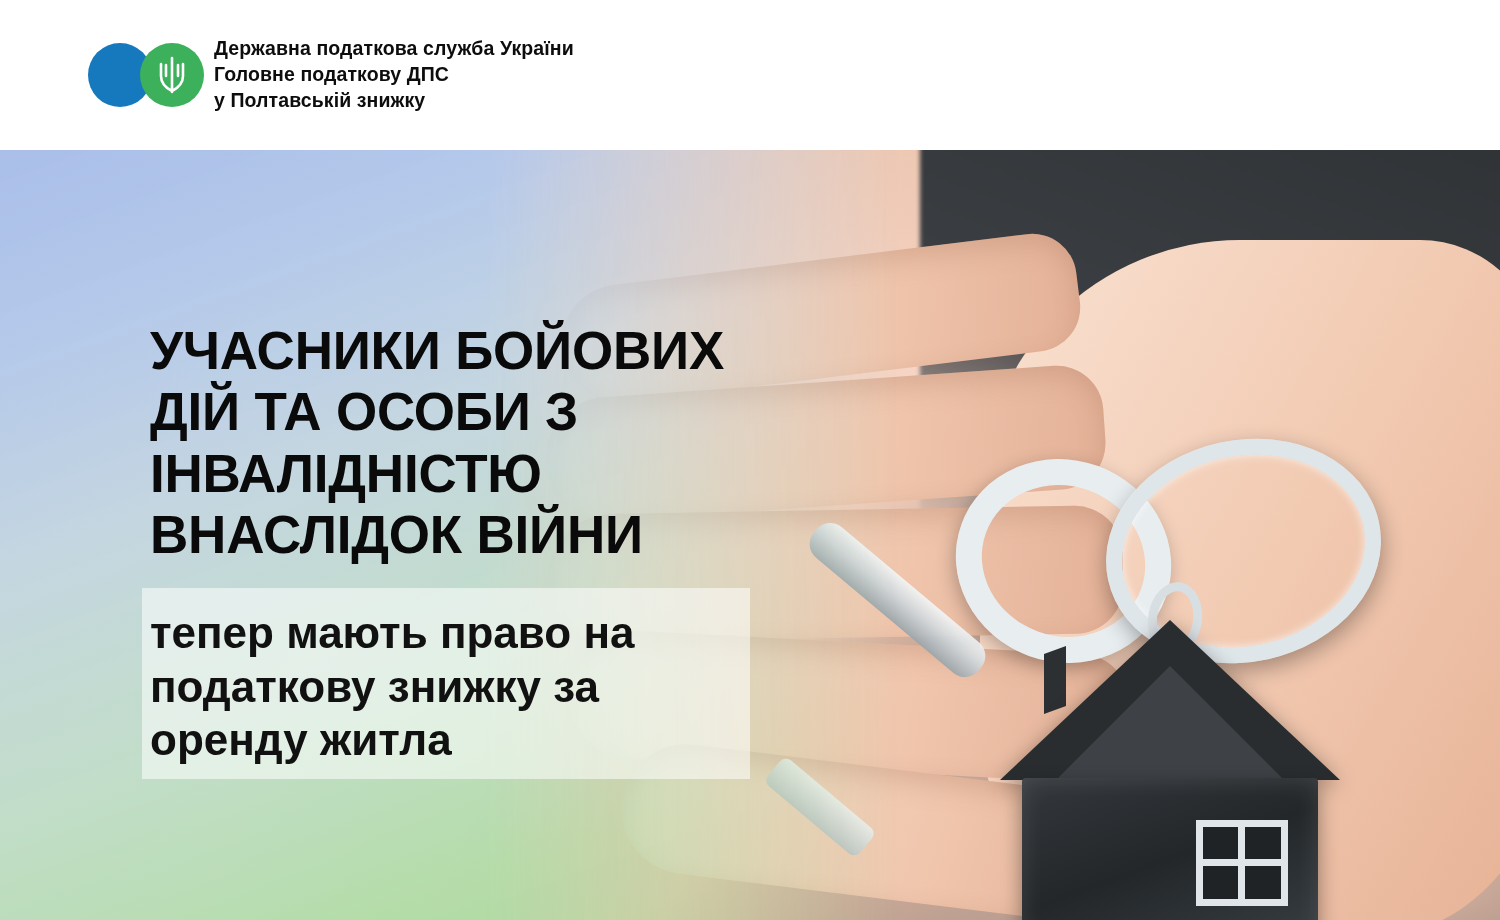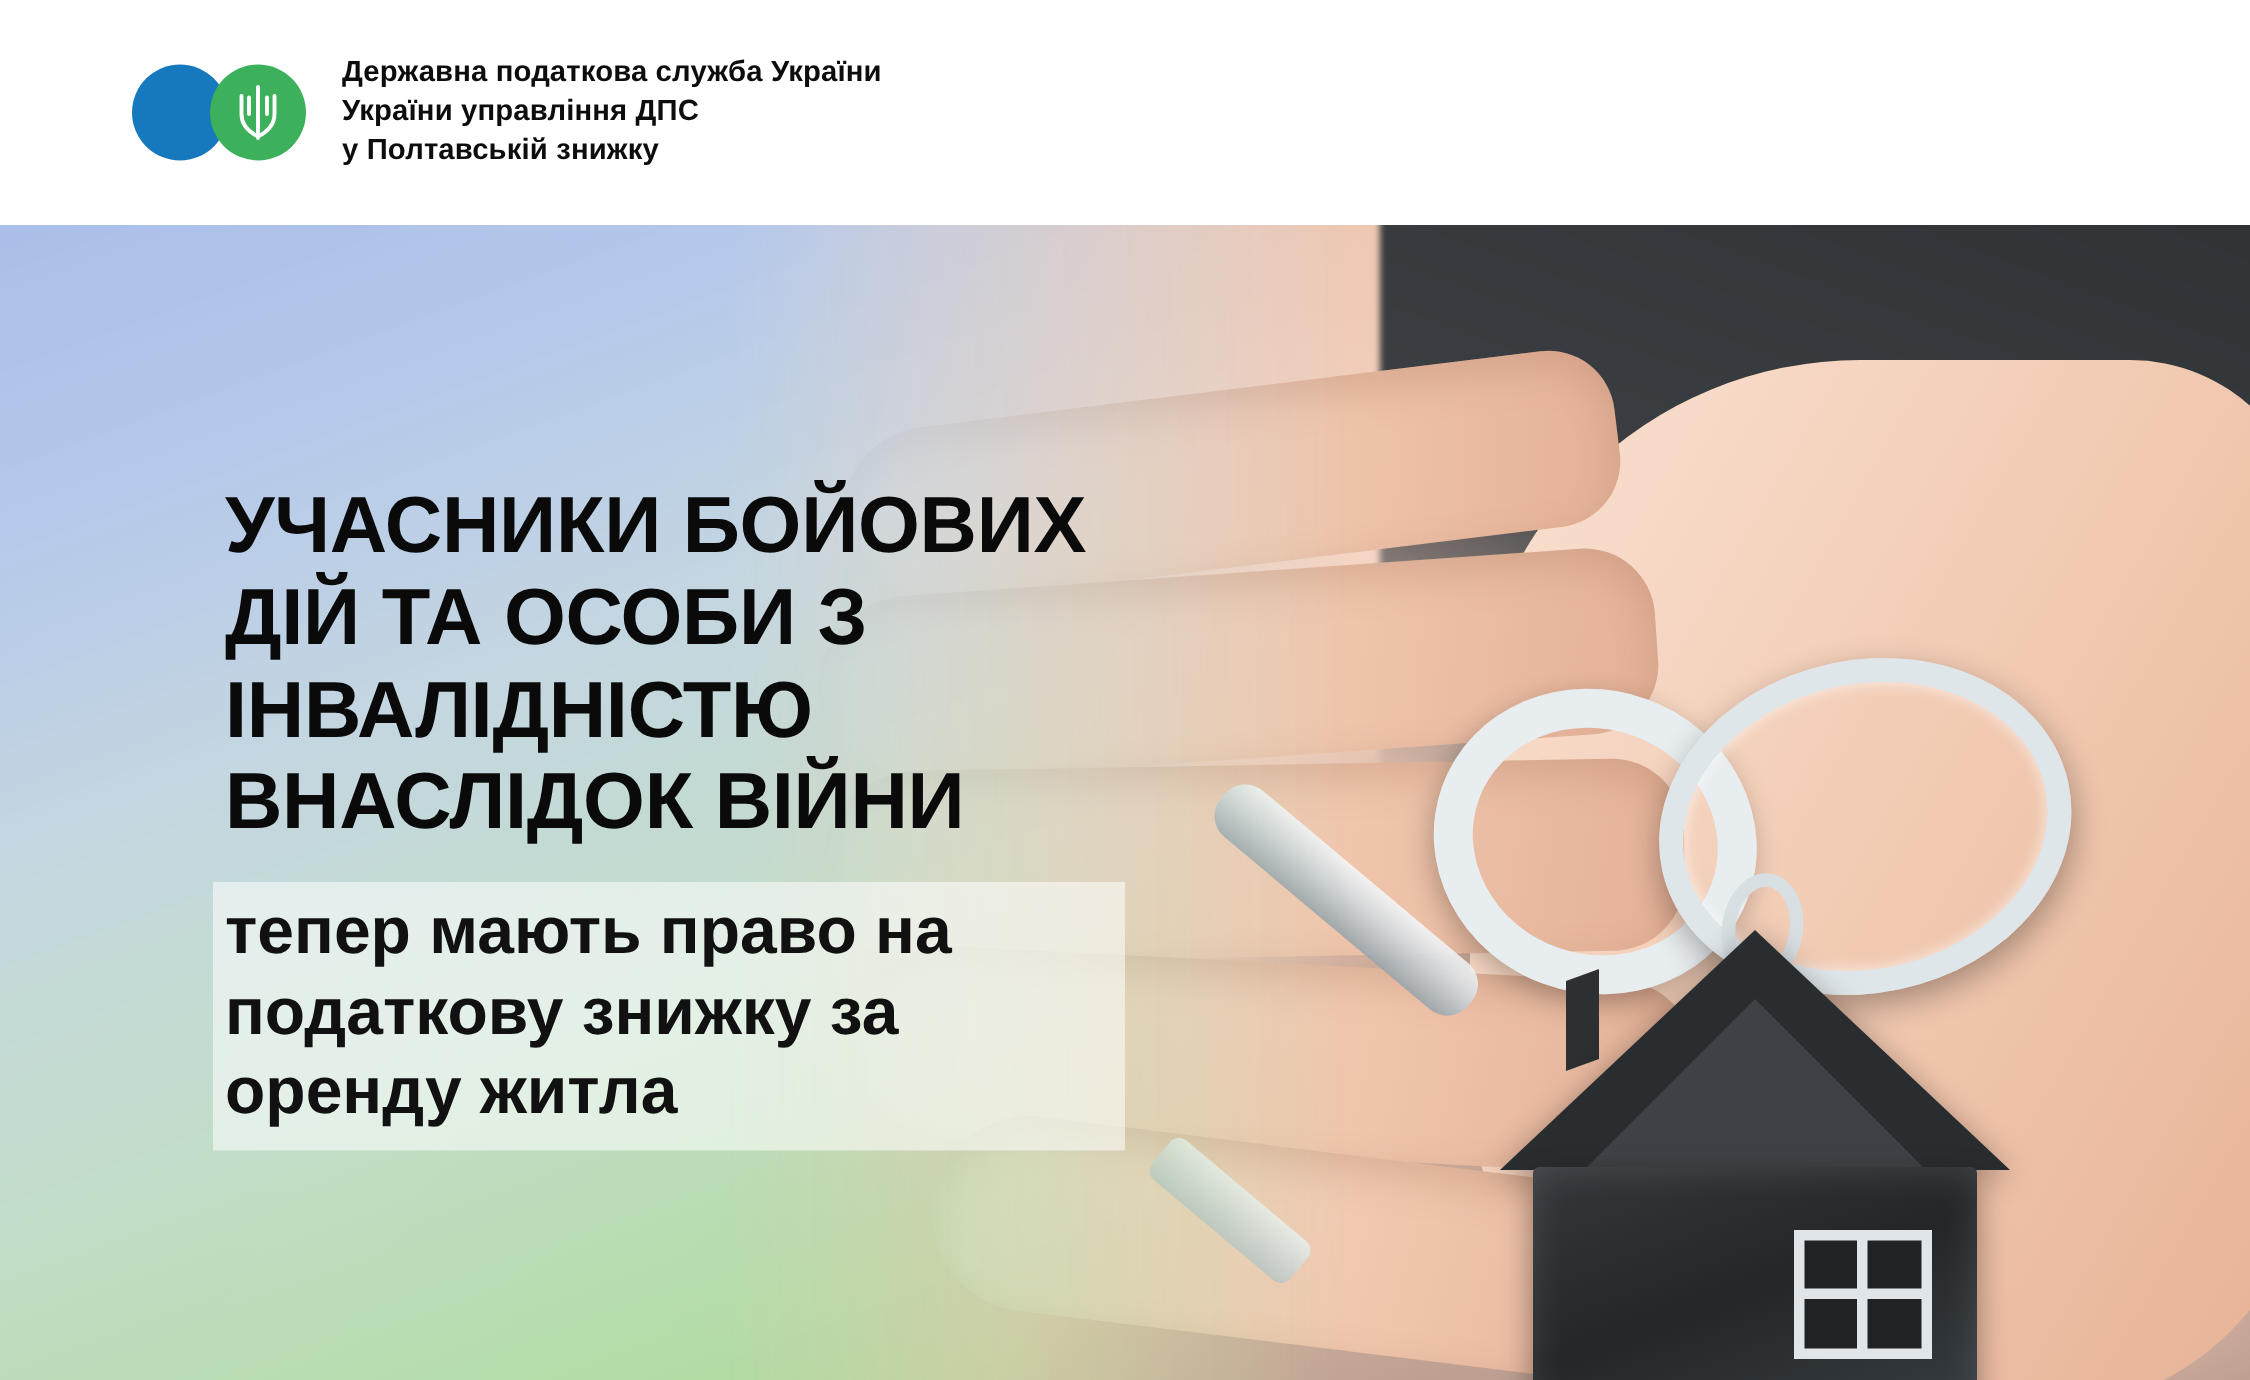--- a/index.html
+++ b/index.html
@@ -55,21 +55,21 @@
     position: relative;
     display: flex;
     align-items: center;
     justify-content: center;
   }
   .trident {
     width: 30px;
     height: 38px;
   }
   .header-text {
-    margin-left: 24px;
+    margin-left: 10px;
     display: flex;
     flex-direction: column;
     justify-content: flex-end;
   }
   .header-line {
     font-size: 19.5px;
     font-weight: bold;
     color: #0d0d0d;
     line-height: 1.33;
     letter-spacing: 0.1px;
@@ -306,21 +306,21 @@
     line-height: 1.16;
     letter-spacing: -0.2px;
     margin: 0;
     text-transform: uppercase;
     width: 640px;
   }
   .subline-wrap {
     margin-top: 22px;
     background: rgba(255,255,255,0.55);
     display: inline-block;
-    padding: 6px 10px 12px 8px;
+    padding: 18px 10px 12px 8px;
     margin-left: -8px;
   }
   .subline {
     font-size: 44px;
     font-weight: bold;
     color: #111111;
     line-height: 1.22;
     margin: 0;
     width: 590px;
   }
@@ -334,21 +334,21 @@
     <div class="logo-marks">
       <div class="logo-circle-blue"></div>
       <div class="logo-circle-green">
         <svg class="trident" viewBox="0 0 30 38">
           <path d="M15 2 L15 36 M4 8 L4 20 C4 27 9 32 15 35 C21 32 26 27 26 20 L26 8 M9 9 L9 20 M21 9 L21 20" stroke="#ffffff" stroke-width="2.6" fill="none" stroke-linecap="round" stroke-linejoin="round"></path>
         </svg>
       </div>
     </div>
     <div class="header-text">
       <div class="header-line">Державна податкова служба України</div>
-      <div class="header-line">України управління ДПС</div>
+      <div class="header-line">Головне податкову ДПС</div>
       <div class="header-line">у Полтавській знижку</div>
     </div>
   </div>
 
   <div class="hero">
 
     <div class="photo">
       <div class="photo-dark"></div>
       <div class="photo-dark2"></div>
 

